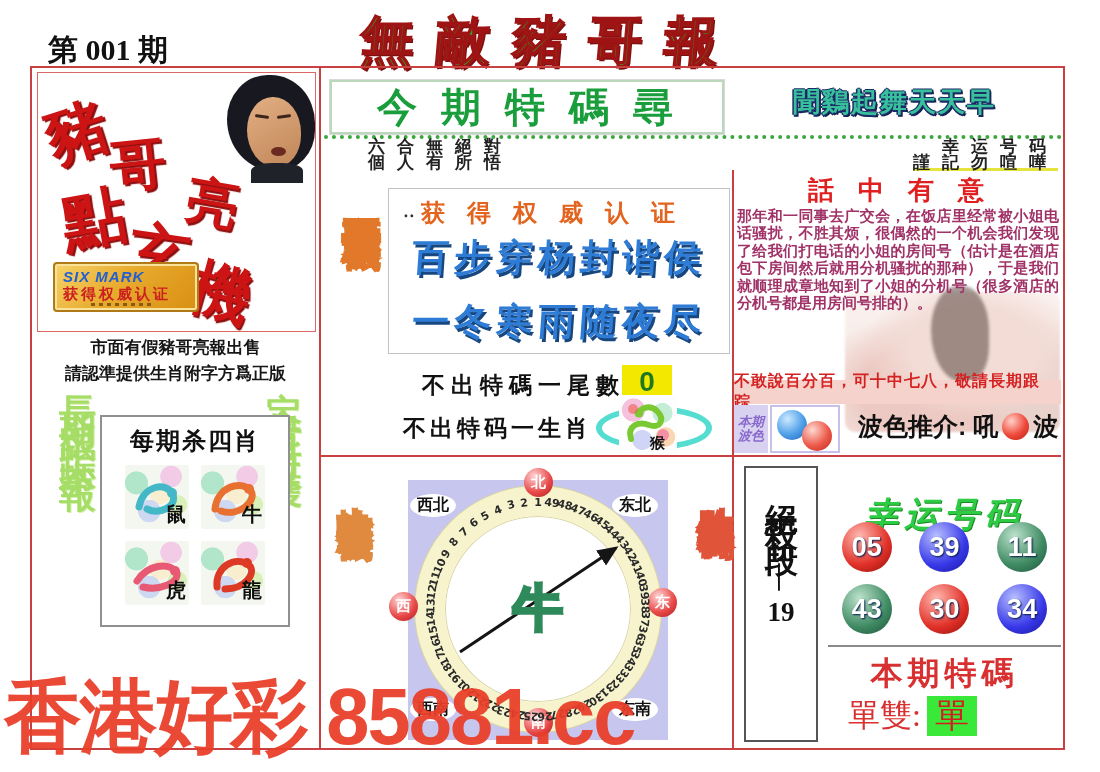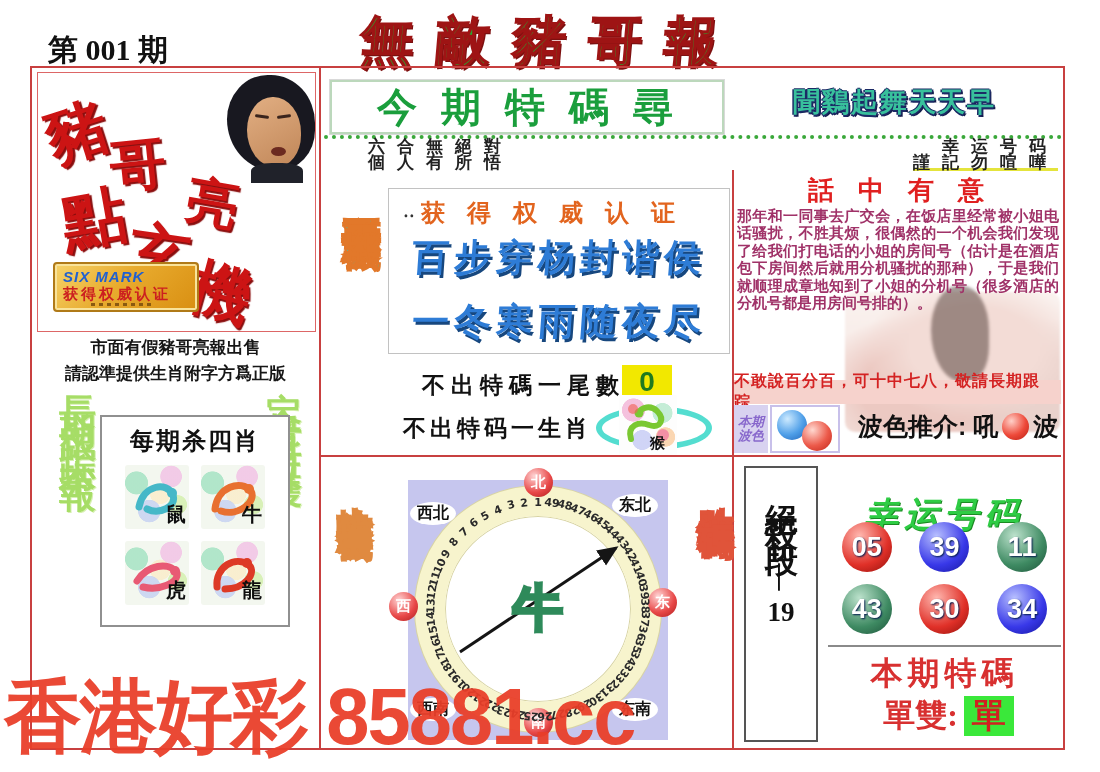--- a/index.html
+++ b/index.html
@@ -160,22 +160,22 @@
   .br1{top:522px;}
   .br2{top:584px;}
   .lball{width:50px;height:50px;border-radius:50%;display:flex;align-items:center;justify-content:center;
     font-size:27px;font-weight:bold;color:#fff;text-shadow:1px 1px 2px #00184a;}
   .lball[data-color="red"]{background:radial-gradient(circle at 35% 28%,#ffb8b0,#e03028 60%,#8e0e0a);}
   .lball[data-color="blue"]{background:radial-gradient(circle at 35% 28%,#b8c0ff,#3838e8 60%,#14149a);}
   .lball[data-color="green"]{background:radial-gradient(circle at 35% 28%,#bce2cc,#3e8a62 60%,#1c5038);}
   .divider{left:828px;top:645px;width:233px;border-top:2px solid #8a8a8a;}
   .sptitle{left:828px;top:652px;width:233px;text-align:center;font-size:32px;font-weight:bold;
     color:#d83030;letter-spacing:5px;font-family:"Liberation Serif",serif;}
-  .sprow{left:832px;top:694px;width:233px;display:flex;align-items:center;justify-content:center;
-    font-size:32px;font-weight:bold;color:#d83030;font-family:"Liberation Serif",serif;}
+  .sprow{left:796px;top:694px;width:233px;display:flex;align-items:center;justify-content:center;
+    font-size:32px;font-weight:normal;color:#d83030;font-family:"Liberation Serif",serif;}
   .spval{display:inline-block;margin-left:6px;background:#3ae83a;color:#d02020;
     font-size:34px;padding:0 8px;line-height:40px;}
 
   
   .watermark{left:4px;top:664px;z-index:60;white-space:nowrap;font-size:80px;font-weight:bold;
     letter-spacing:-2px;color:rgba(233,62,40,.94);transform:scaleX(.97);transform-origin:left;}
 </style>
 </head>
 <body>
 
@@ -309,21 +309,21 @@
   <div class="abs wavetext">
     <span>波色推介: 吼</span>
     <span class="inlineball"></span>
     <span>波</span>
   </div>
 
   <div class="abs vtext bigv wvl">大輪盤內有玄機</div>
   <div class="abs vtext bigv wvr">助你快速中特碼</div>
   <div class="abs dial" id="dial">
     <div class="ring"></div>
-    <div class="pill" style="left:2px;top:22px;">西北</div>
+    <div class="pill" style="left:2px;top:14px;">西北</div>
     <div class="pill" style="left:204px;top:14px;">东北</div>
     <div class="pill" style="left:2px;top:218px;">西南</div>
     <div class="pill" style="left:204px;top:218px;">东南</div>
     <svg class="arrowsvg" width="260" height="260">
       <defs>
           <marker id="ah" markerWidth="10" markerHeight="8" refX="6" refY="3" orient="auto">
         <path d="M0,0 L7,3 L0,6 z" fill="#151515"></path>
           </marker>
         </defs>
       <line x1="52" y1="172" x2="208" y2="68" stroke="#151515" stroke-width="3" marker-end="url(#ah)"></line>

